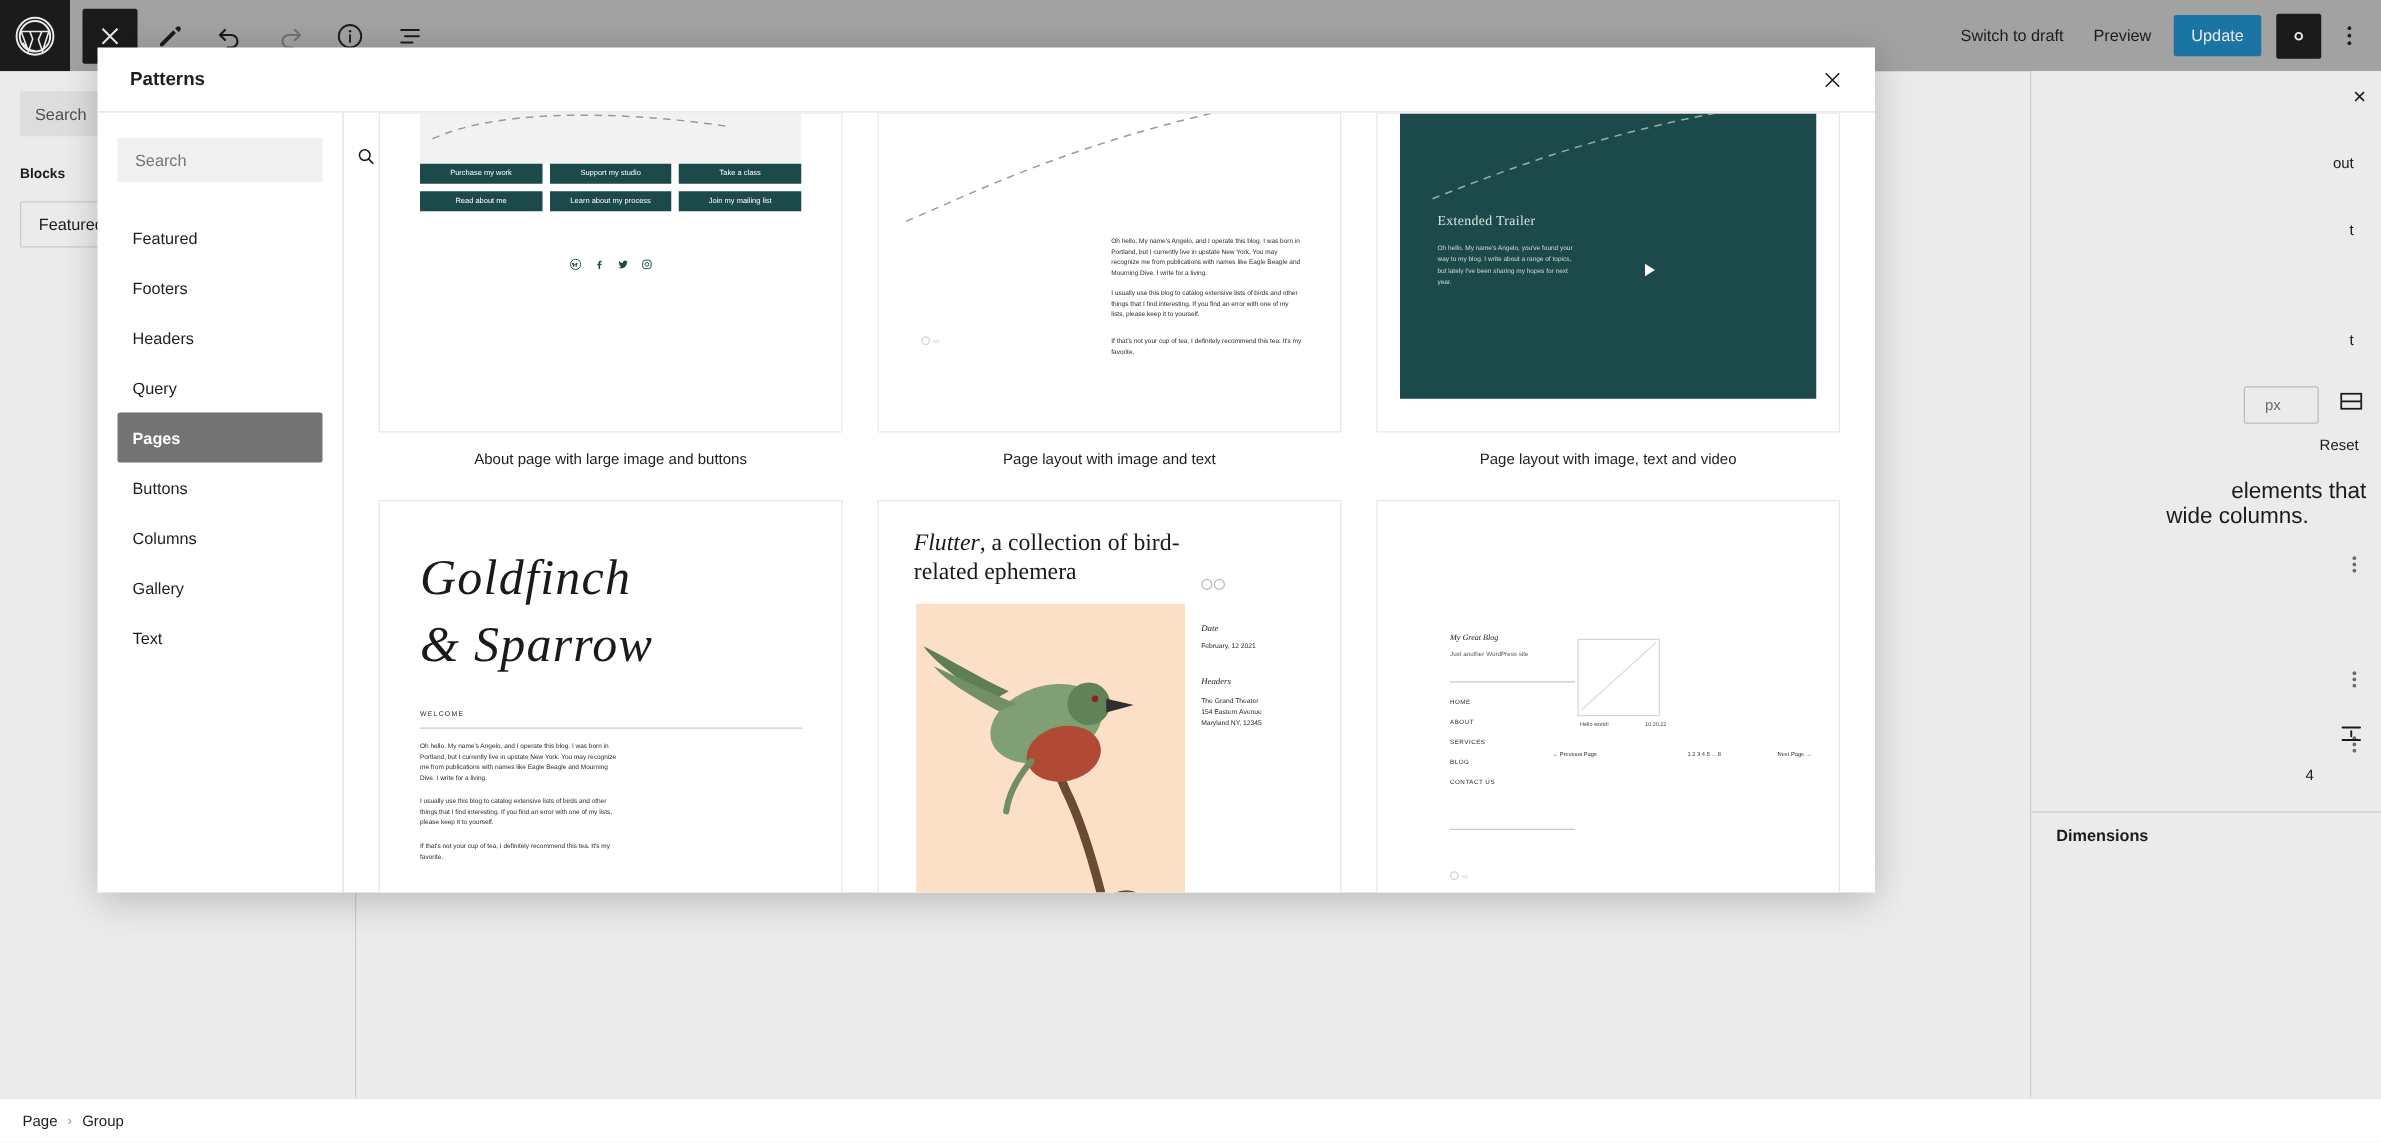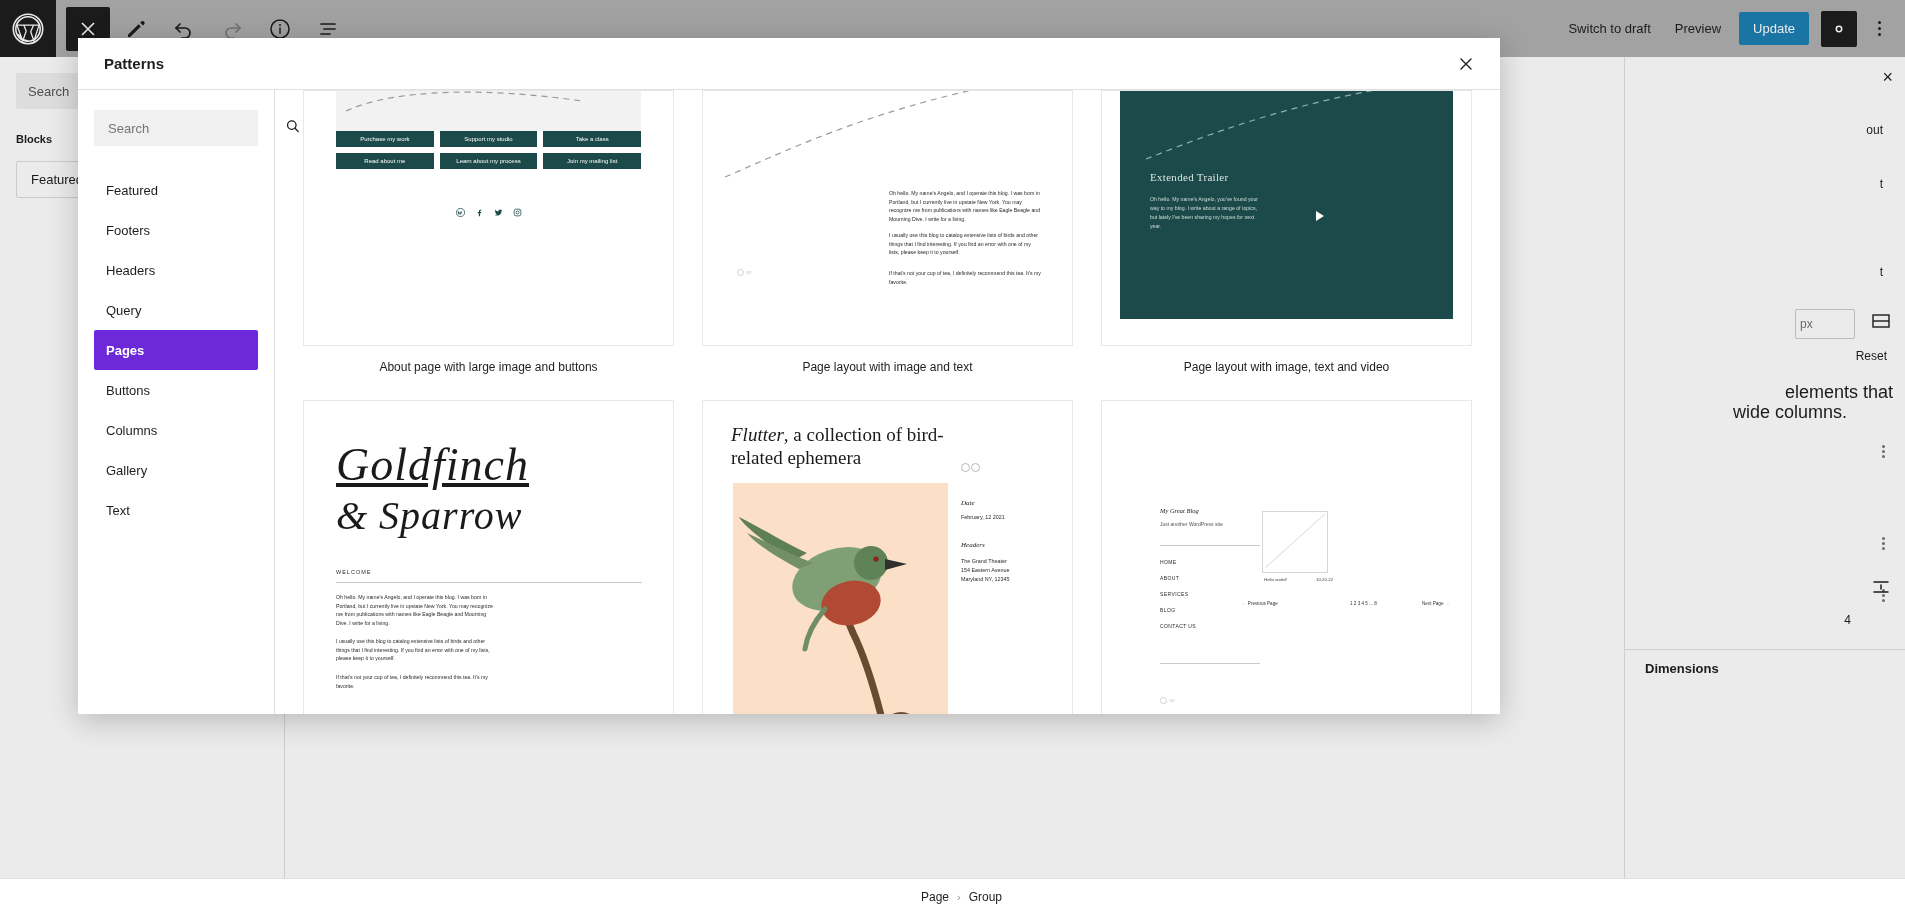--- a/index.html
+++ b/index.html
@@ -74,37 +74,37 @@
 
   
   .right-panel {
     position: absolute; top: 57px; right: 0; width: 281px; bottom: 36px;
     background: #fff; border-left: 1px solid #e0e0e0; font-size: 12px; color: #1e1e1e;
   }
   .rp-close { position: absolute; top: 10px; right: 12px; font-size: 18px; color: #1e1e1e; }
   .rp-row { position: absolute; font-size: 12px; color: #1e1e1e; }
   .rp-box {
     position: absolute; border: 1px solid #ccc; border-radius: 2px;
-    height: 30px; display: flex; align-items: center; padding: 0 4px;
+    height: 30px; display: flex; align-items: center; padding: 0 16px;
     font-size: 12px; color: #757575;
   }
   .rp-reset { position: absolute; font-size: 12px; color: #1e1e1e; text-align: right; }
   .rp-para { position: absolute; font-size: 18px; color: #1e1e1e; line-height: 1.5; }
   .rp-dots { position: absolute; display: flex; flex-direction: column; gap: 2px; }
   .rp-dots i { width: 3px; height: 3px; border-radius: 50%; background: #757575; display: block; }
   .rp-icon { position: absolute; color: #1e1e1e; }
   .rp-divider { position: absolute; height: 1px; background: #e0e0e0; left: 0; right: 0; }
   .rp-dim-title { position: absolute; font-size: 13px; font-weight: bold; color: #1e1e1e; }
 
   
   .bottom-bar {
     position: absolute; left: 0; right: 0; bottom: 0; height: 36px;
     background: #fff; border-top: 1px solid #e0e0e0;
     display: flex; align-items: center; padding-left: 18px; gap: 8px;
-    font-size: 12px; color: #1e1e1e; z-index: 60; justify-content: center;
+    font-size: 12px; color: #1e1e1e; z-index: 60;
   }
   .bc-sep { color: #949494; font-size: 11px; }
 
   
   .modal-overlay { position: absolute; inset: 0; background: rgba(0,0,0,.08); z-index: 40; }
   .modal {
     position: absolute; left: 78px; top: 38px; width: 1422px; height: 676px;
     background: #fff; box-shadow: 0 6px 28px rgba(0,0,0,.22);
     z-index: 50; display: flex; flex-direction: column; overflow: hidden;
   }
@@ -134,21 +134,21 @@
     flex: 1; border: 0; background: transparent; outline: none;
     font-size: 13px; color: #1e1e1e; font-family: inherit;
   }
   .ms-search input::placeholder { color: #757575; }
   .ms-search svg { width: 17px; height: 17px; color: #1e1e1e; flex: none; }
 
   .cat-item {
     height: 40px; display: flex; align-items: center; padding: 0 12px;
     font-size: 13px; color: #1e1e1e; border-radius: 2px; margin-bottom: 0;
   }
-  .cat-item.active { background: #6d28d9; color: #fff; font-weight: bold; }
+  .cat-item.active { background: #737373; color: #fff; font-weight: bold; }
 
   .modal-main {
     flex: 1; overflow: hidden; padding: 0 28px 0 28px; position: relative;
   }
   .pattern-grid {
     display: grid; grid-template-columns: repeat(3, 1fr);
     gap: 0 28px; padding-top: 0;
   }
   .pattern-cell { }
   .pattern-frame {
@@ -513,21 +513,21 @@
               <div class="teal-p" style="left:48px; top:104px; width:110px;">Oh hello. My name's Angelo, you've found your way to my blog. I write about a range of topics, but lately I've been sharing my hopes for next year.</div>
               <div class="play-btn" style="left:214px; top:120px;"></div>
             </div>
           </div>
           <div class="pattern-label">Page layout with image, text and video</div>
         </div>
 
         <div class="pattern-cell">
           <div class="pattern-frame tall">
             <div class="mini">
-              <div class="script-head" style="left:32px; top:40px; font-size:46px;text-decoration:underline;">Goldfinch</div>
+              <div class="script-head" style="left:32px; top:40px; font-size:40px;">Goldfinch</div>
               <div class="script-head" style="left:32px; top:94px; font-size:40px;">&amp; Sparrow</div>
 
               <div class="welcome-lbl" style="left:32px; top:168px;">WELCOME</div>
               <div class="hrule" style="left:32px; top:181px; width:306px;"></div>
 
               <div class="mini-p" style="left:32px; top:192px; width:160px;">Oh hello. My name's Angelo, and I operate this blog. I was born in Portland, but I currently live in upstate New York. You may recognize me from publications with names like Eagle Beagle and Mourning Dive. I write for a living.</div>
               <div class="mini-p" style="left:32px; top:236px; width:160px;">I usually use this blog to catalog extensive lists of birds and other things that I find interesting. If you find an error with one of my lists, please keep it to yourself.</div>
               <div class="mini-p" style="left:32px; top:272px; width:160px;">If that's not your cup of tea, I definitely recommend this tea. It's my favorite.</div>
             </div>
           </div>

